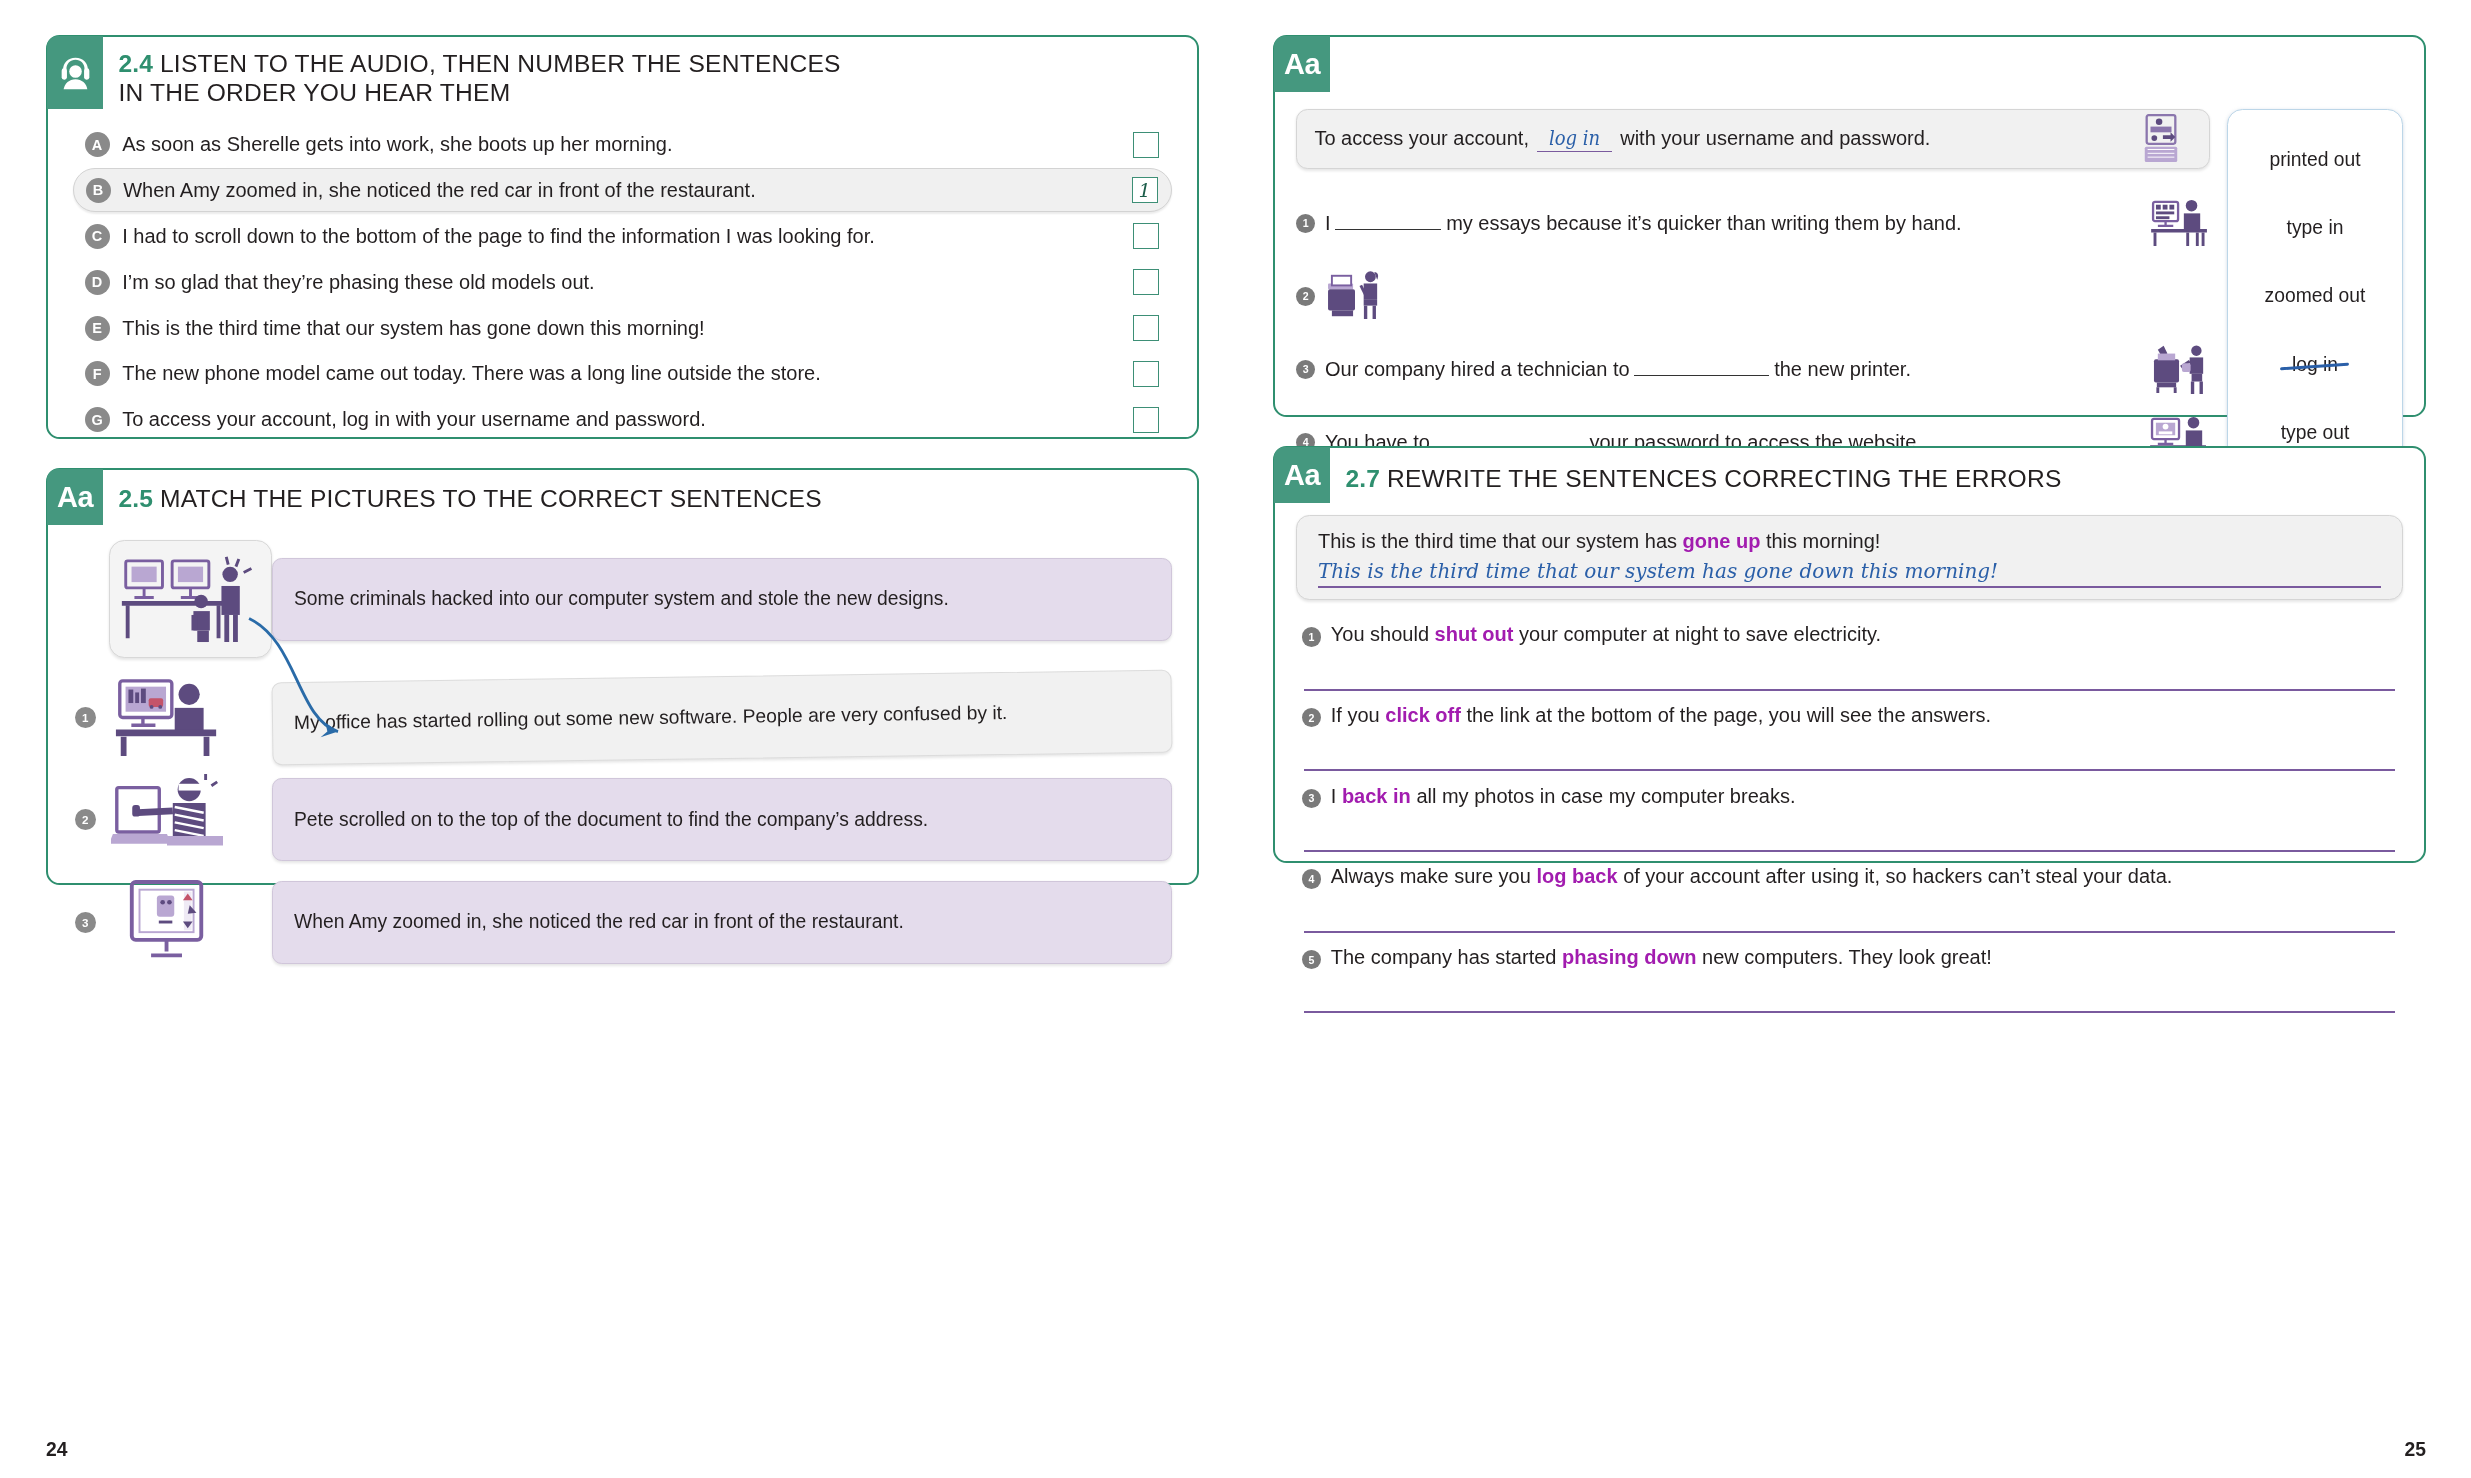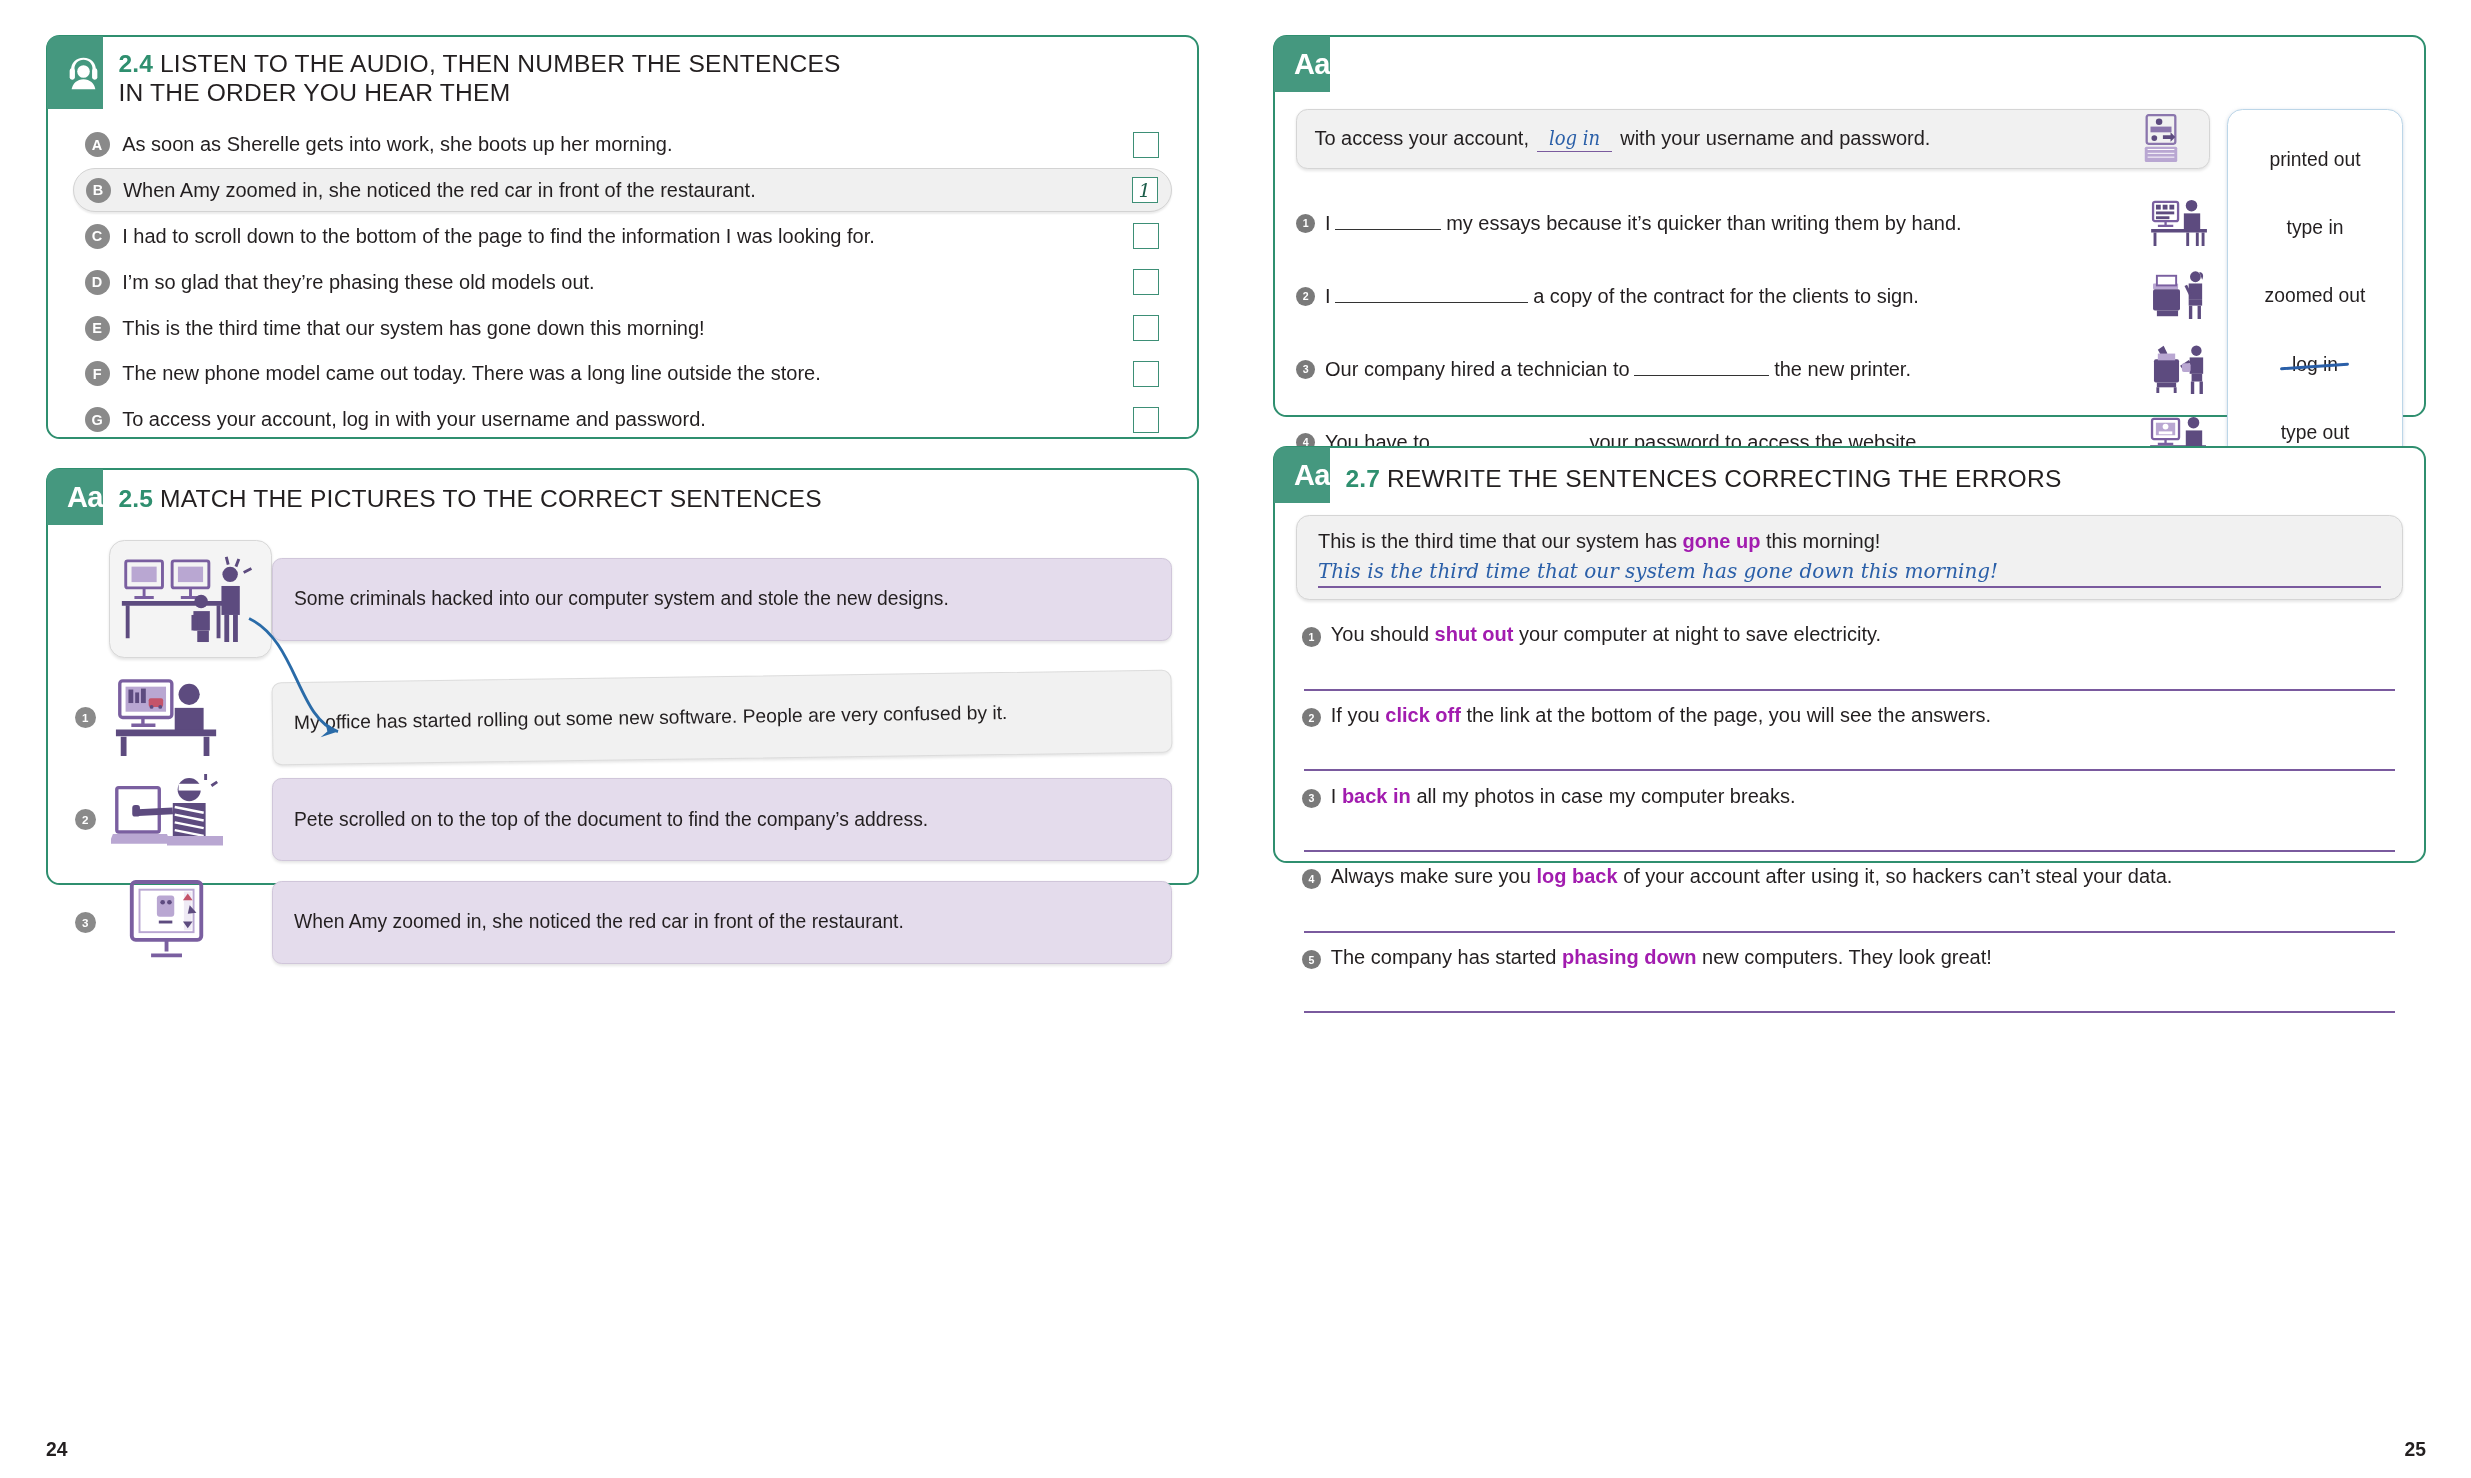--- a/index.html
+++ b/index.html
@@ -40,21 +40,21 @@
   .card-head {
     display: flex;
     align-items: flex-start;
     padding: 0;
     position: relative;
   }
   .badge {
     width: 56px; min-width: 56px; height: 56px;
     background: #45987f;
     border-top-left-radius: 10.6px;
-    display: flex; align-items: center; justify-content: flex-end;
+    display: flex; align-items: center; justify-content: center;
     color: #ffffff;
     position: relative;
     margin-top: -1px; margin-left: -1px;
   }
   .badge.tall { height: 73px; }
   .badge-text {
     font-size: 29px; font-weight: bold; line-height: 1;
     letter-spacing: -0.5px;
   }
   .badge svg { display:block; }
@@ -543,21 +543,20 @@
       <path d="M15 24v5M7 29h16" stroke="#7a5fa0" stroke-width="2.4"></path>
       <circle cx="42" cy="8" r="6" fill="#5d4b7f"></circle>
       <rect x="34" y="16" width="17" height="18" fill="#5d4b7f"></rect>
       <path d="M0 34h58" stroke="#5d4b7f" stroke-width="3.5"></path>
       <path d="M4 36v14M54 36v14M38 36v14M48 36v14" stroke="#5d4b7f" stroke-width="3"></path>
     </svg>
                   </div>
                 </div>
                 <div class="gap-row">
                   <div class="gnum">2</div>
-                  <div class="gap-text"><span>I</span><span class="blank" style="width:193px"></span><span>a copy of the contract for the clients to sign.</span></div>
                   <div class="gap-icon">
                     <svg width="58" height="52" viewBox="0 0 60 54">
       <rect x="2" y="14" width="26" height="6" rx="1" fill="#b9a7d2"></rect>
       <rect x="6" y="6" width="20" height="10" fill="#fff" stroke="#7a5fa0" stroke-width="2"></rect>
       <rect x="2" y="20" width="28" height="22" rx="2" fill="#5d4b7f"></rect>
       <rect x="6" y="42" width="22" height="6" fill="#5d4b7f"></rect>
       <circle cx="46" cy="7" r="5.6" fill="#5d4b7f"></circle>
       <path d="M50 2c4 0 5 4 3 8" fill="#5d4b7f"></path>
       <rect x="39" y="14" width="14" height="17" fill="#5d4b7f"></rect>
       <path d="M36 16l5 10" stroke="#5d4b7f" stroke-width="3"></path>

